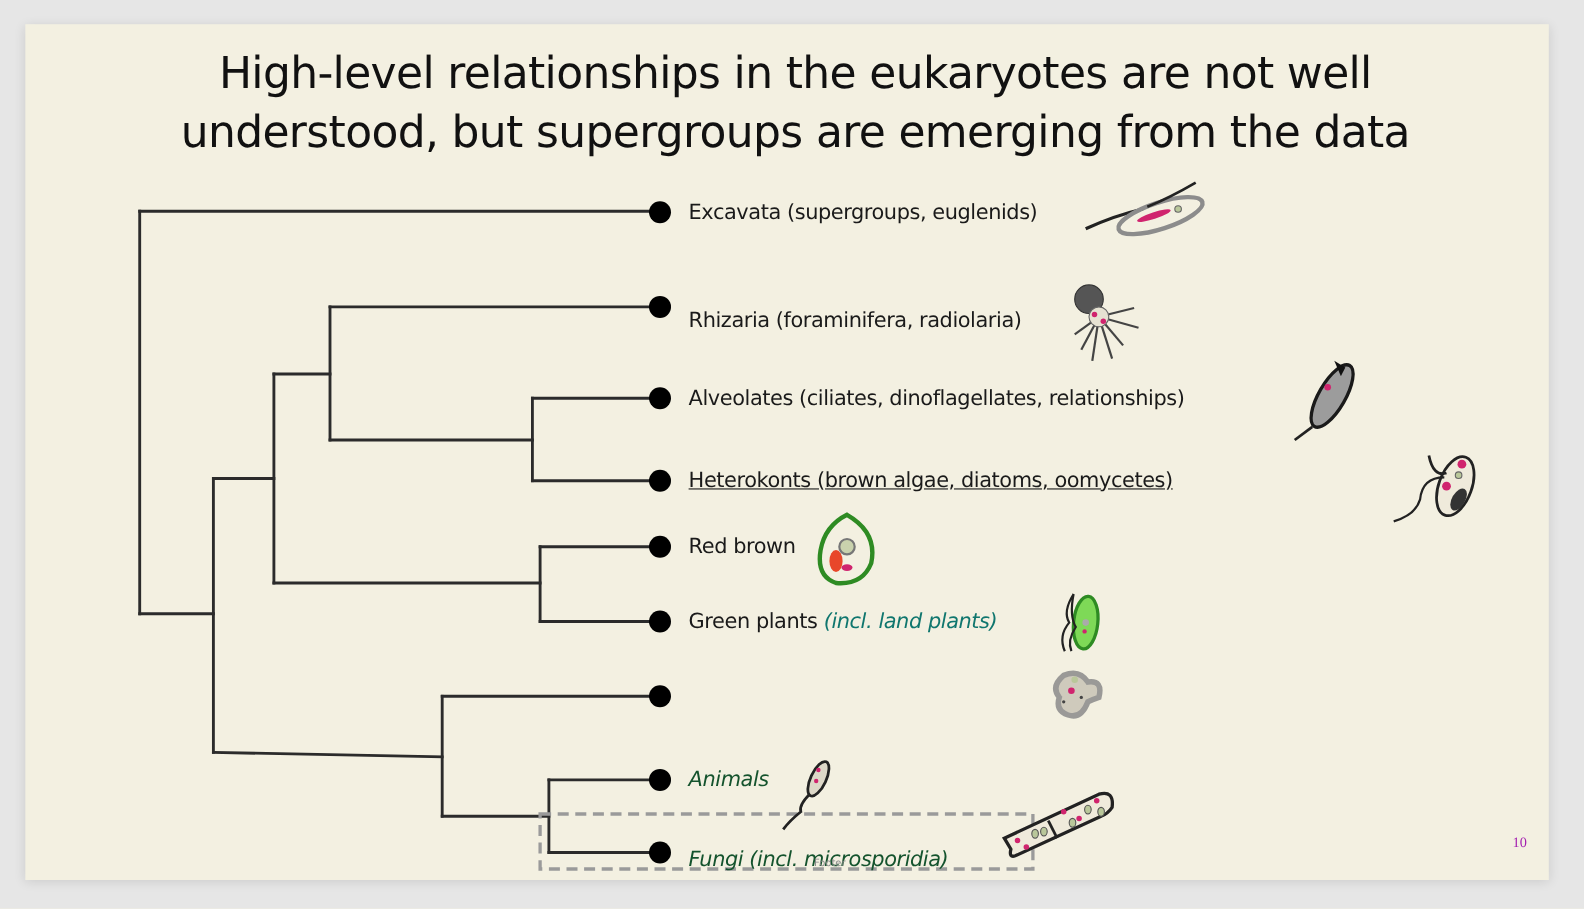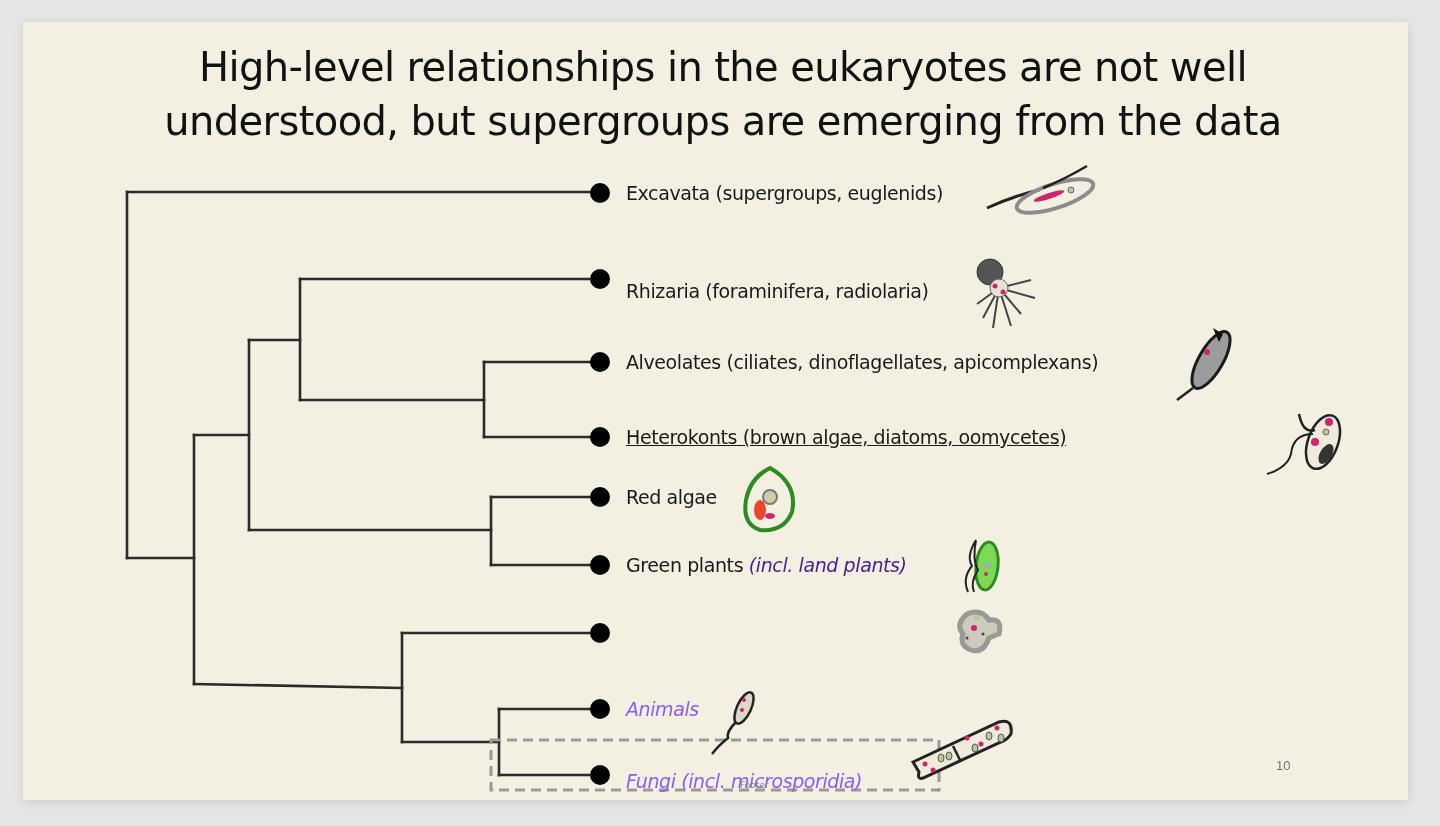--- a/index.html
+++ b/index.html
@@ -19,25 +19,25 @@
     text-align:center; color:#111;
     font-family:"DejaVu Sans", sans-serif;
     font-size:40px; line-height:54px; letter-spacing:-0.6px;
   }
   .tree { position:absolute; left:0; top:0; }
   .leaf-label {
     position:absolute; font-family:"DejaVu Sans", sans-serif;
     font-size:19px; color:#1a1a1a; white-space:nowrap;
     letter-spacing:-0.4px; transform:translateY(-50%);
   }
-  .leaf-label .note { color:#4c1d95; font-style:italic; }
-  .leaf-label.faded { color:#8b5cf6; font-style:italic; }
+  .leaf-label .note { color:#0f766e; font-style:italic; }
+  .leaf-label.faded { color:#14532d; font-style:italic; }
   .slide-number {
-    position:absolute; left:1253px; top:736px; font-size:13px; color:#737373;
-    font-family:Liberation Sans, sans-serif;
+    position:absolute; left:1352px; top:736px; font-size:13px; color:#a21caf;
+    font-family:Liberation Serif, serif;
   }
   .footer-ph {
     position:absolute; left:683px; top:758px; font-size:9px; color:#8a8a8a;
     font-family:"DejaVu Sans", sans-serif;
     margin-left:34px;
   }
   .organism { position:absolute; }
 </style>
 </head>
 <body>
@@ -107,27 +107,27 @@
     <rect x="468" y="718" width="448" height="50" fill="none" stroke="#9a9a9a" stroke-width="3" stroke-dasharray="10,6"></rect>
   </svg>
 
   <div class="leaf-label" style="left:603px; top:171px;">
     <span>Excavata (supergroups, euglenids)</span>
   </div>
   <div class="leaf-label" style="left:603px; top:257px;margin-top:12px;">
     <span>Rhizaria (foraminifera, radiolaria)</span>
   </div>
   <div class="leaf-label" style="left:603px; top:340px;">
-    <span>Alveolates (ciliates, dinoflagellates, apicomplexans)</span>
+    <span>Alveolates (ciliates, dinoflagellates, relationships)</span>
   </div>
   <div class="leaf-label" style="left:603px; top:415px;text-decoration:underline;">
     <span>Heterokonts (brown algae, diatoms, oomycetes)</span>
   </div>
   <div class="leaf-label" style="left:603px; top:475px;">
-    <span>Red algae</span>
+    <span>Red brown</span>
   </div>
   <div class="leaf-label" style="left:603px; top:543px;">
     <span>Green plants</span>
     <span class="note">(incl. land plants)</span>
   </div>
   <div class="leaf-label faded" style="left:603px; top:687px;">
     <span>Animals</span>
   </div>
   <div class="leaf-label faded" style="left:603px; top:759px;">
     <span>Fungi (incl. microsporidia)</span>

